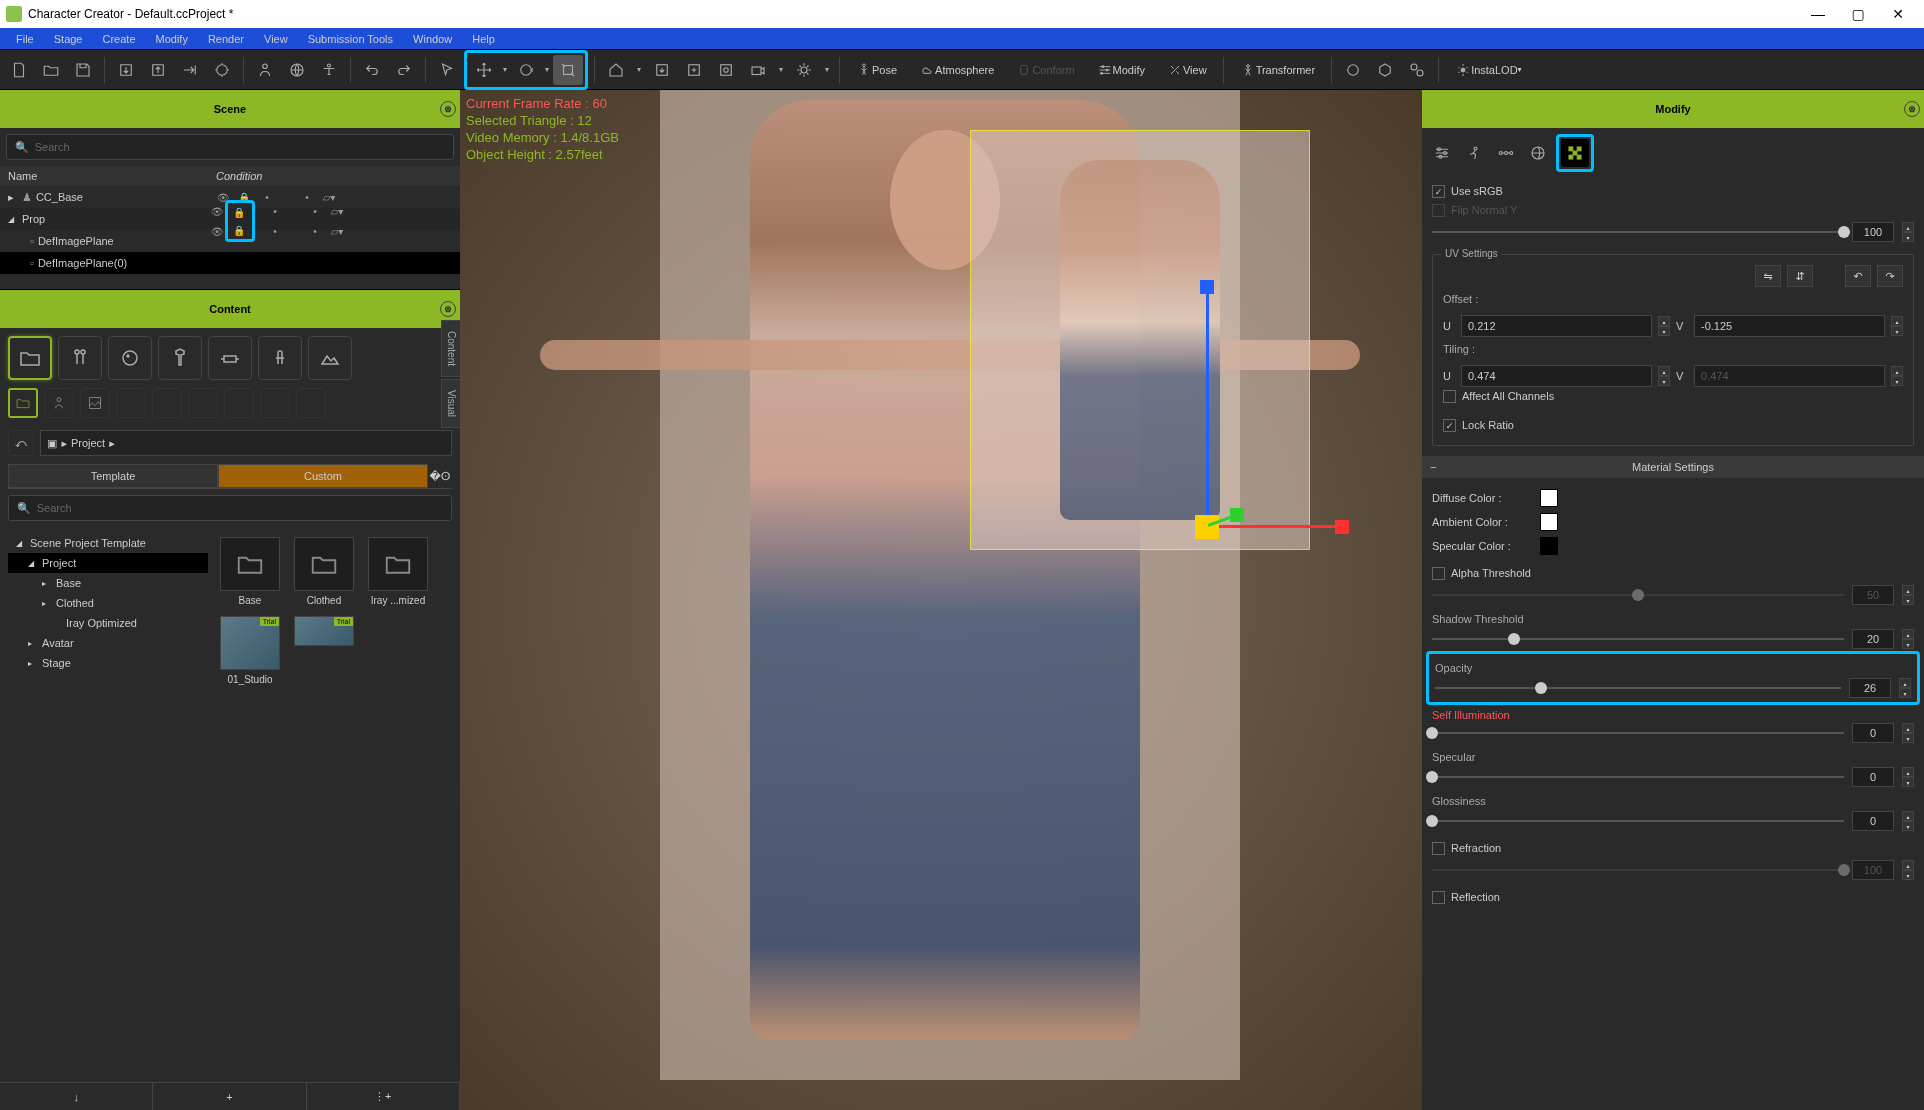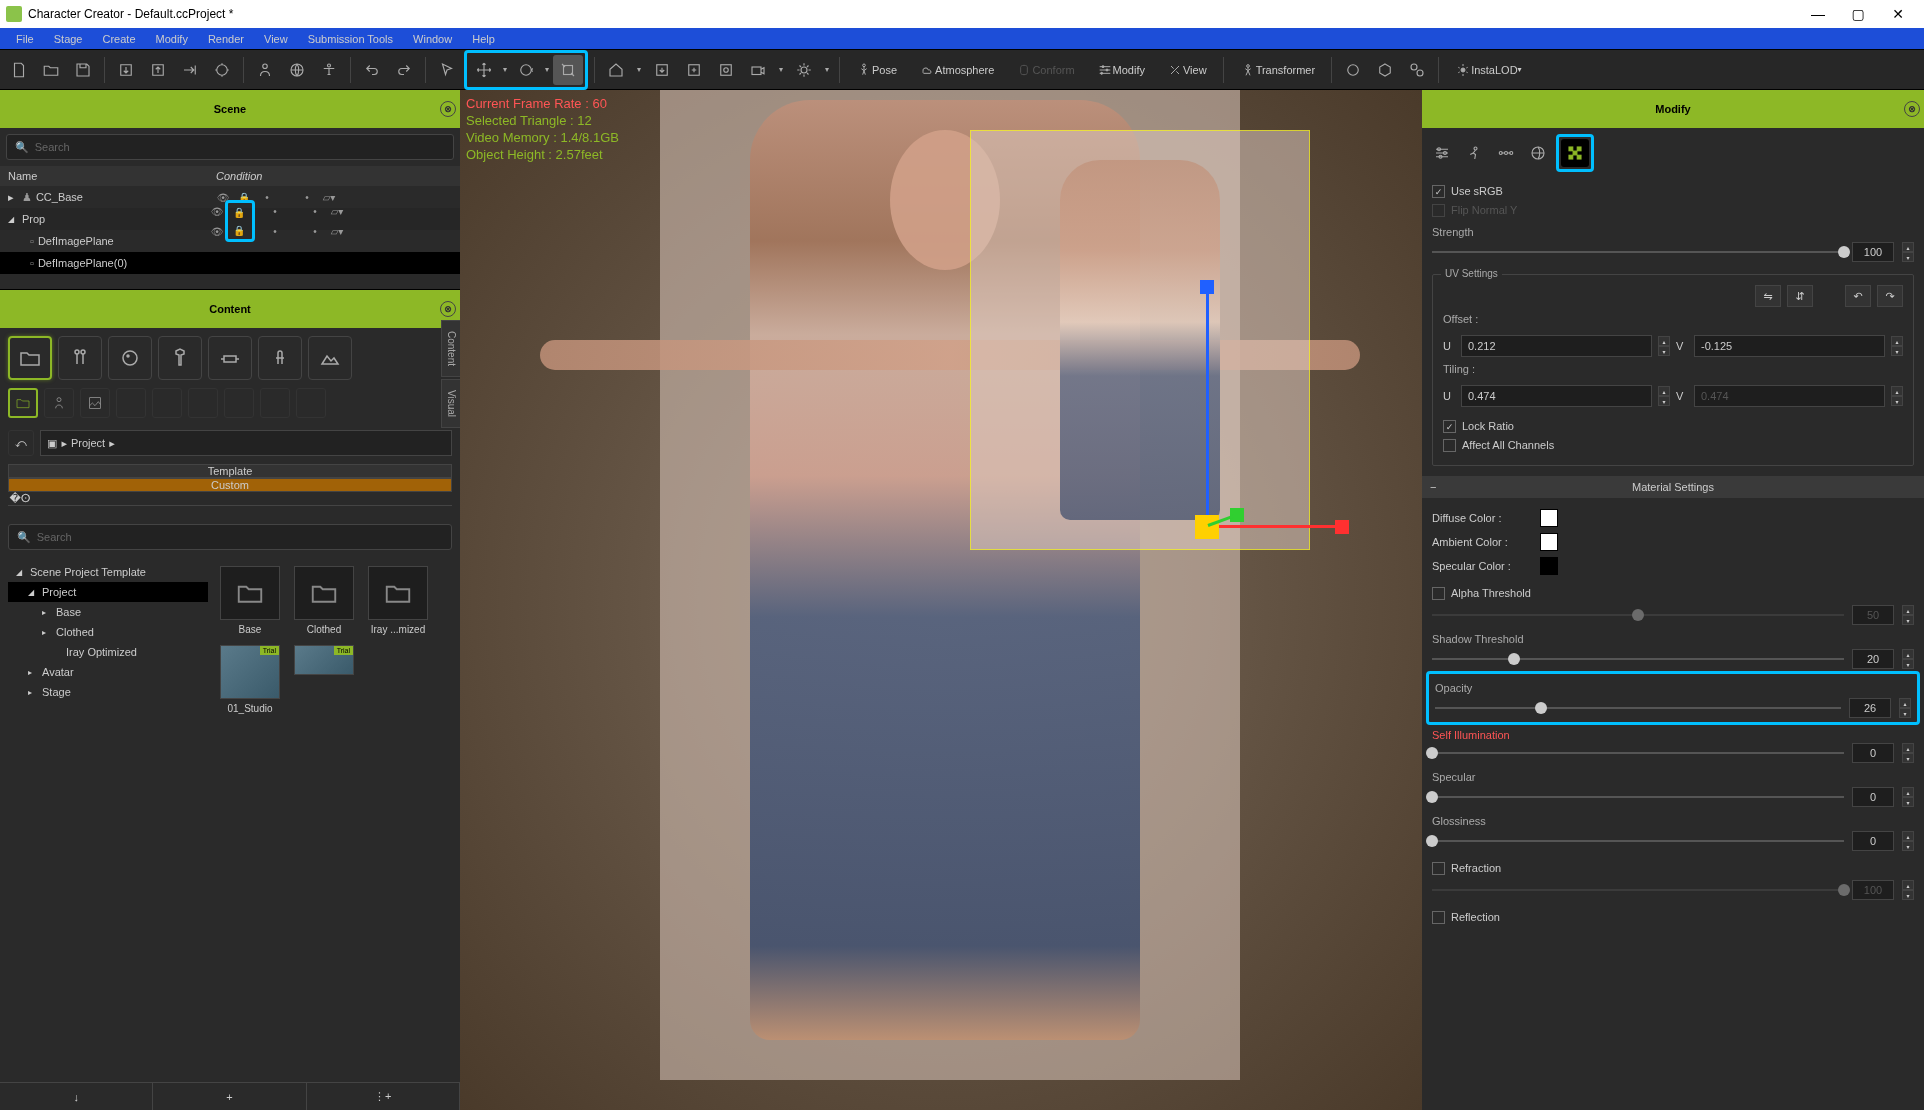--- a/index.html
+++ b/index.html
@@ -59,21 +59,21 @@
   .content-icon svg { width: 24px; height: 24px; stroke: #aaa; fill: none; stroke-width: 1.5; }
   
   .content-smallbar { padding: 0 8px 8px 8px; display: flex; gap: 6px; }
   .small-icon { width: 30px; height: 30px; border: 1px solid #333; border-radius: 3px; display: flex; align-items: center; justify-content: center; }
   .small-icon.active { border: 2px solid #8db826; }
   
   .breadcrumb-row { display: flex; align-items: center; padding: 4px 8px; gap: 6px; }
   .bc-btn { width: 26px; height: 26px; border: 1px solid #333; border-radius: 3px; display: flex; align-items: center; justify-content: center; }
   .bc-path { flex: 1; height: 26px; background: #222; border: 1px solid #444; display: flex; align-items: center; padding: 0 6px; gap: 4px; }
   
-  .tc-row { display: flex; border-bottom: 1px solid #444; margin: 4px 8px 12px; flex-direction: column; }
+  .tc-row { display: flex; border-bottom: 1px solid #444; margin: 4px 8px 0; }
   .tc-tab { flex: 1; height: 24px; display: flex; align-items: center; justify-content: center; background: #a16207; border: 1px solid #444; }
   .tc-tab.active { background: #333; }
   .tc-opt { width: 24px; display: flex; align-items: center; justify-content: center; }
   
   .template-body { flex: 1; display: flex; overflow: hidden; padding: 6px 8px 0; gap: 6px; }
   .tree-col { width: 200px; background: #2a2a2a; overflow-y: auto; }
   .tree-item { padding: 4px 8px; display: flex; align-items: center; gap: 4px; }
   .tree-item.sel { background: #000; }
   .tree-item .arrow { font-size: 8px; width: 10px; }
   .grid-col { flex: 1; display: flex; flex-wrap: wrap; align-content: flex-start; gap: 10px; padding: 4px; overflow-y: auto; }
@@ -705,21 +705,20 @@
     <div class="modify-body">
       <div class="check-row">
           <div class="chk on"></div>
           <span>Use sRGB</span>
         </div>
       <div class="check-row dis">
           <div class="chk" style="border-color:#444;"></div>
           <span>Flip Normal Y</span>
         </div>
 
-      <div class="label-row">Strength</div>
       <div class="slider-row">
         <div class="slider-track">
             <div class="slider-thumb" style="left:100%;"></div>
           </div>
         <input class="num-input" value="100" style="">
         <div class="spinner">
             <div class="up">▴</div>
             <div class="down">▾</div>
           </div>
       </div>
@@ -756,27 +755,27 @@
               <div class="up">▴</div>
               <div class="down">▾</div>
             </div>
           <span class="lbl">V</span>
           <input class="uv-input dis" disabled="" value="0.474" style="">
           <div class="spinner">
               <div class="up">▴</div>
               <div class="down">▾</div>
             </div>
         </div>
+        <div class="check-row">
+            <div class="chk"></div>
+            <span>Affect All Channels</span>
+          </div>
         <div class="check-row" style="margin-top:10px;">
             <div class="chk on"></div>
             <span>Lock Ratio</span>
-          </div>
-        <div class="check-row">
-            <div class="chk"></div>
-            <span>Affect All Channels</span>
           </div>
       </div>
 
       <div class="mat-header">
         <span class="collapse">−</span>
         <span>Material Settings</span>
       </div>
 
       <div class="color-row">
         <span class="color-label">Diffuse Color :</span>

